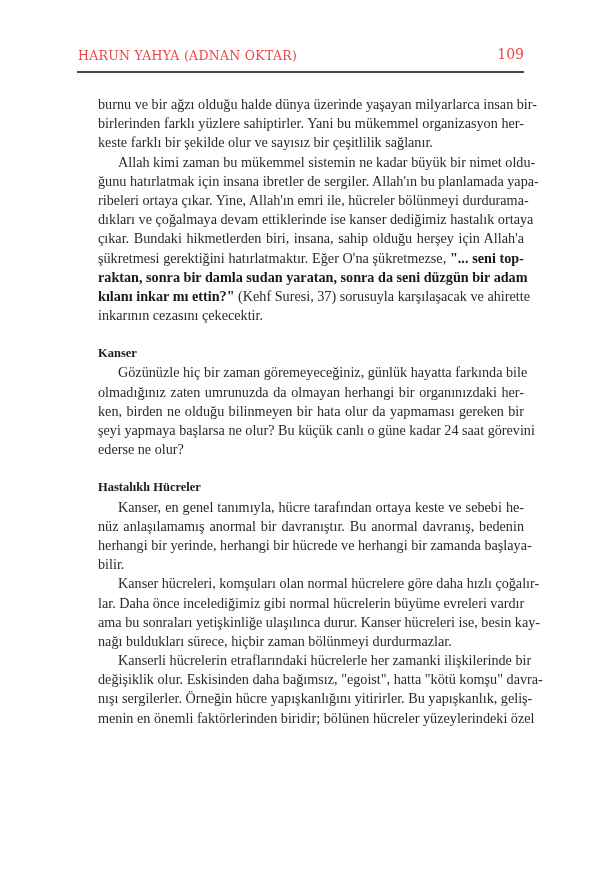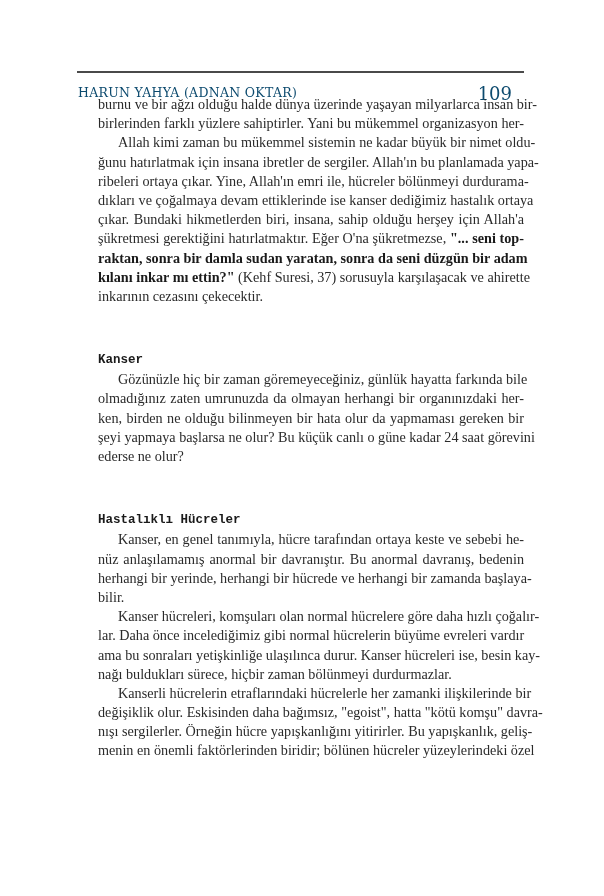--- a/index.html
+++ b/index.html
@@ -1,48 +1,49 @@
 <!DOCTYPE html>
 <html><head>
   <meta charset="utf-8">
   <style>
     html, body { margin: 0; padding: 0; background: #ffffff; }
     body { width: 604px; height: 896px; position: relative; overflow: hidden; }
     .page { position: absolute; left: 0; top: 0; width: 604px; height: 896px; background: #ffffff; }
     .header { position: absolute; left: 78px; top: 48px; width: 446px; height: 20px;
-      font-family: "DejaVu Serif", serif; color: #0c4a6e; margin-top: 37px; }
+      font-family: "DejaVu Serif", serif; color: #ef4444; }
     .header .title { position: absolute; left: 0; top: 0; font-size: 12.5px; letter-spacing: 0.3px; }
-    .header .pagenum { position: absolute; right: 12px; top: -2px; font-size: 18px; }
+    .header .pagenum { position: absolute; right: 0; top: -2px; font-size: 14px; }
     .rule { position: absolute; left: 77px; top: 71px; width: 447px; height: 2px; background: #4a4a4a; }
     .body { position: absolute; left: 78px; top: 95px; width: 446px;
       font-family: "Liberation Serif", serif; font-size: 14.2px; line-height: 19.2px; color: #2a2a2a;
       text-align: justify; }
     .line { display: block; white-space: nowrap; text-align-last: justify; height: 19.2px; margin-left: 20px; }
     .line.last { text-align-last: left; }
     .indent { padding-left: 20px; }
     .b { font-weight: bold; color: #1a1a1a; }
-    .heading { font-family: Liberation Mono, monospace; font-weight: bold; font-size: 12.5px;
-      color: #1a1a1a; height: 19.2px; line-height: 19.2px; padding-left: 20px; margin-top: 26px; }
+    .heading { font-family: Liberation Serif, serif; font-weight: bold; font-size: 12.5px;
+      color: #1a1a1a; height: 19.2px; line-height: 19.2px; padding-left: 20px; }
     .gap { height: 19px; }
   </style>
 </head>
 <body>
 
 <div class="page">
   <div class="header">
     <span class="title">HARUN YAHYA (ADNAN OKTAR)</span>
     <span class="pagenum">109</span>
   </div>
   <div class="rule"></div>
 
   <div class="body">
 
     <div>
       <span class="line">burnu ve bir ağzı olduğu halde dünya üzerinde yaşayan milyarlarca insan bir-</span>
       <span class="line">birlerinden farklı yüzlere sahiptirler. Yani bu mükemmel organizasyon her-</span>
+      <span class="line last">keste farklı bir şekilde olur ve sayısız bir çeşitlilik sağlanır.</span>
     </div>
 
     <div>
       <span class="line indent">Allah kimi zaman bu mükemmel sistemin ne kadar büyük bir nimet oldu-</span>
       <span class="line">ğunu hatırlatmak için insana ibretler de sergiler. Allah'ın bu planlamada yapa-</span>
       <span class="line">ribeleri ortaya çıkar. Yine, Allah'ın emri ile, hücreler bölünmeyi durdurama-</span>
       <span class="line">dıkları ve çoğalmaya devam ettiklerinde ise kanser dediğimiz hastalık ortaya</span>
       <span class="line">çıkar. Bundaki hikmetlerden biri, insana, sahip olduğu herşey için Allah'a</span>
       <span class="line"><span>şükretmesi gerektiğini hatırlatmaktır. Eğer O'na şükretmezse, </span><span class="b">"... seni top-</span></span>
       <span class="line b">raktan, sonra bir damla sudan yaratan, sonra da seni düzgün bir adam</span>

